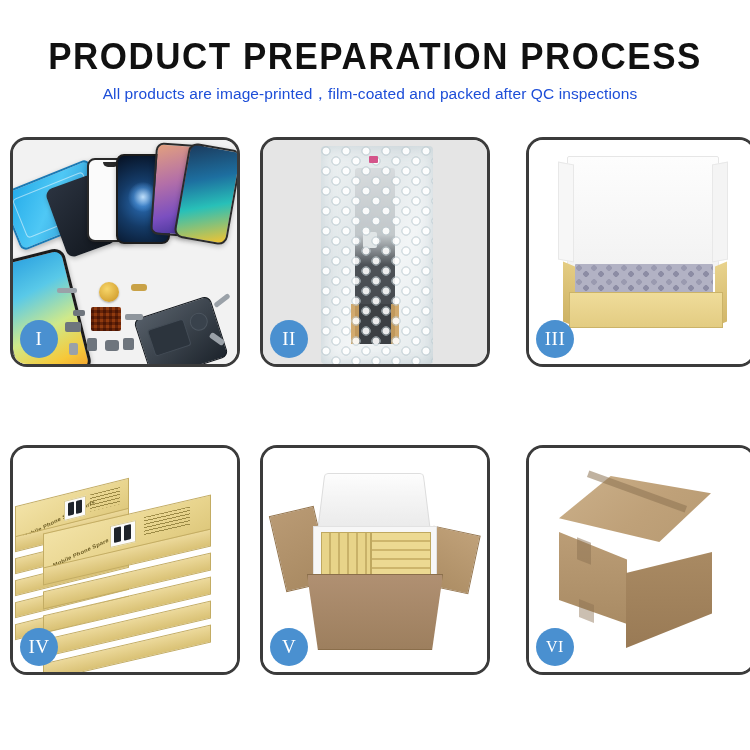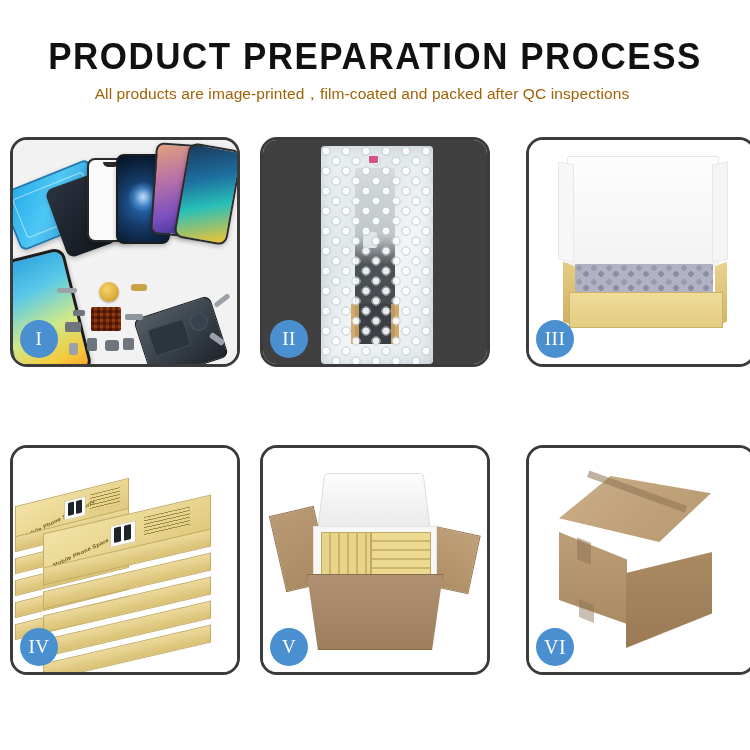--- a/index.html
+++ b/index.html
@@ -12,43 +12,43 @@
 
   
   .header{position:absolute;left:0;top:0;width:750px;height:120px;}
   .title{
     position:absolute;left:0;top:36px;width:750px;text-align:center;
     font-size:36px;font-weight:bold;color:#111111;letter-spacing:1.6px;
     font-family:"Liberation Sans","DejaVu Sans",sans-serif;
     transform:scaleX(0.97);transform-origin:center;white-space:nowrap;
   }
   .subtitle{
-    position:absolute;left:0;top:84px;width:724px;text-align:center;
-    font-size:15.5px;color:#a16207;letter-spacing:0.1px;white-space:nowrap;
+    position:absolute;left:8px;top:84px;width:724px;text-align:center;
+    font-size:15.5px;color:#1d4ed8;letter-spacing:0.1px;white-space:nowrap;
   }
 
   
   .grid{position:absolute;left:0;top:133px;width:750px;height:560px;}
   .panel{
     position:absolute;width:230px;height:230px;
     border:3px solid #3b3b3b;border-radius:17px;
     background:#fdfdfd;box-sizing:border-box;overflow:hidden;
   }
   .p-c0{left:10px;} .p-c1{left:260px;} .p-c2{left:526px;}
   .p-r0{top:4px;}  .p-r1{top:312px;}
 
   .scene{position:absolute;inset:0;overflow:hidden;}
 
   .badge{
     position:absolute;left:7px;bottom:6px;width:38px;height:38px;border-radius:50%;
     background:#4a90d0;color:#ffffff;z-index:40;
     font-family:"Liberation Serif","DejaVu Serif",serif;
     font-size:19px;line-height:38px;text-align:center;letter-spacing:0.5px;
   }
-  .badge.wide{font-size:20px;}
+  .badge.wide{font-size:16px;}
 
   
   .s1{background:#f2f2f2;}
   .ph{position:absolute;border-radius:9px;box-shadow:0 2px 5px rgba(0,0,0,.25);}
   .ph-blue{
     left:-6px;top:34px;width:92px;height:58px;border-radius:7px;
     background:linear-gradient(135deg,#1fa8e8 0%,#4fc8f5 45%,#1f86c8 100%);
     transform:rotate(-22deg);border:2px solid #1b7ab4;
   }
   .ph-blue:after{
@@ -113,21 +113,21 @@
     background:#2c343d;border:1px solid #434c56;
   }
   .ph-board:after{
     content:"";position:absolute;right:8px;top:12px;width:16px;height:16px;border-radius:50%;
     background:#39424c;border:1px solid #4c555f;
   }
   .prt{position:absolute;background:#6e757d;border-radius:2px;}
   .prt.l{background:#9aa1a8;}
 
   
-  .s2{background:#404040;}
+  .s2{background:#e5e5e5;}
   .bag{
     position:absolute;left:58px;top:6px;width:112px;height:218px;border-radius:4px;
     background:linear-gradient(120deg,#eef2f3 0%,#e2e8ea 35%,#f2f5f6 60%,#e4eaec 100%);
     box-shadow:inset 0 0 16px rgba(150,170,180,.45);
     overflow:hidden;
   }
   .bubbles{
     position:absolute;inset:0;
     background-image:
       radial-gradient(circle at 5px 5px,rgba(255,255,255,.95) 0 3.4px,rgba(188,202,208,.55) 3.6px 4.6px,rgba(0,0,0,0) 5px),

